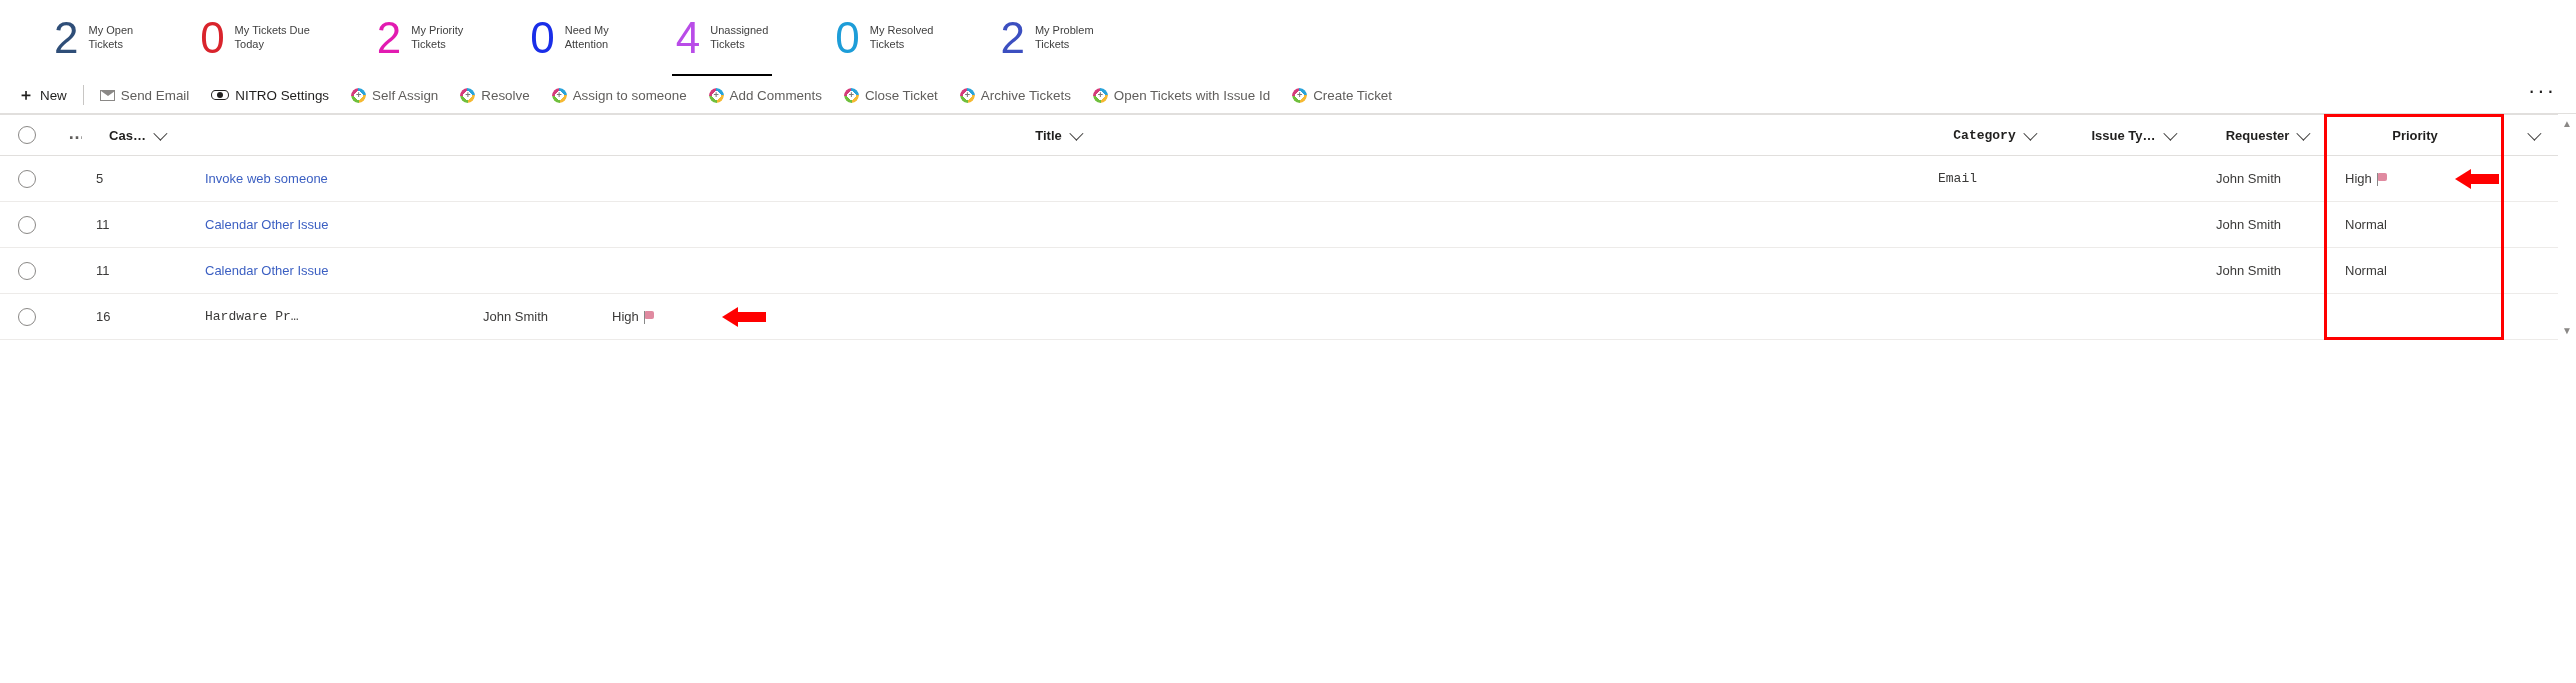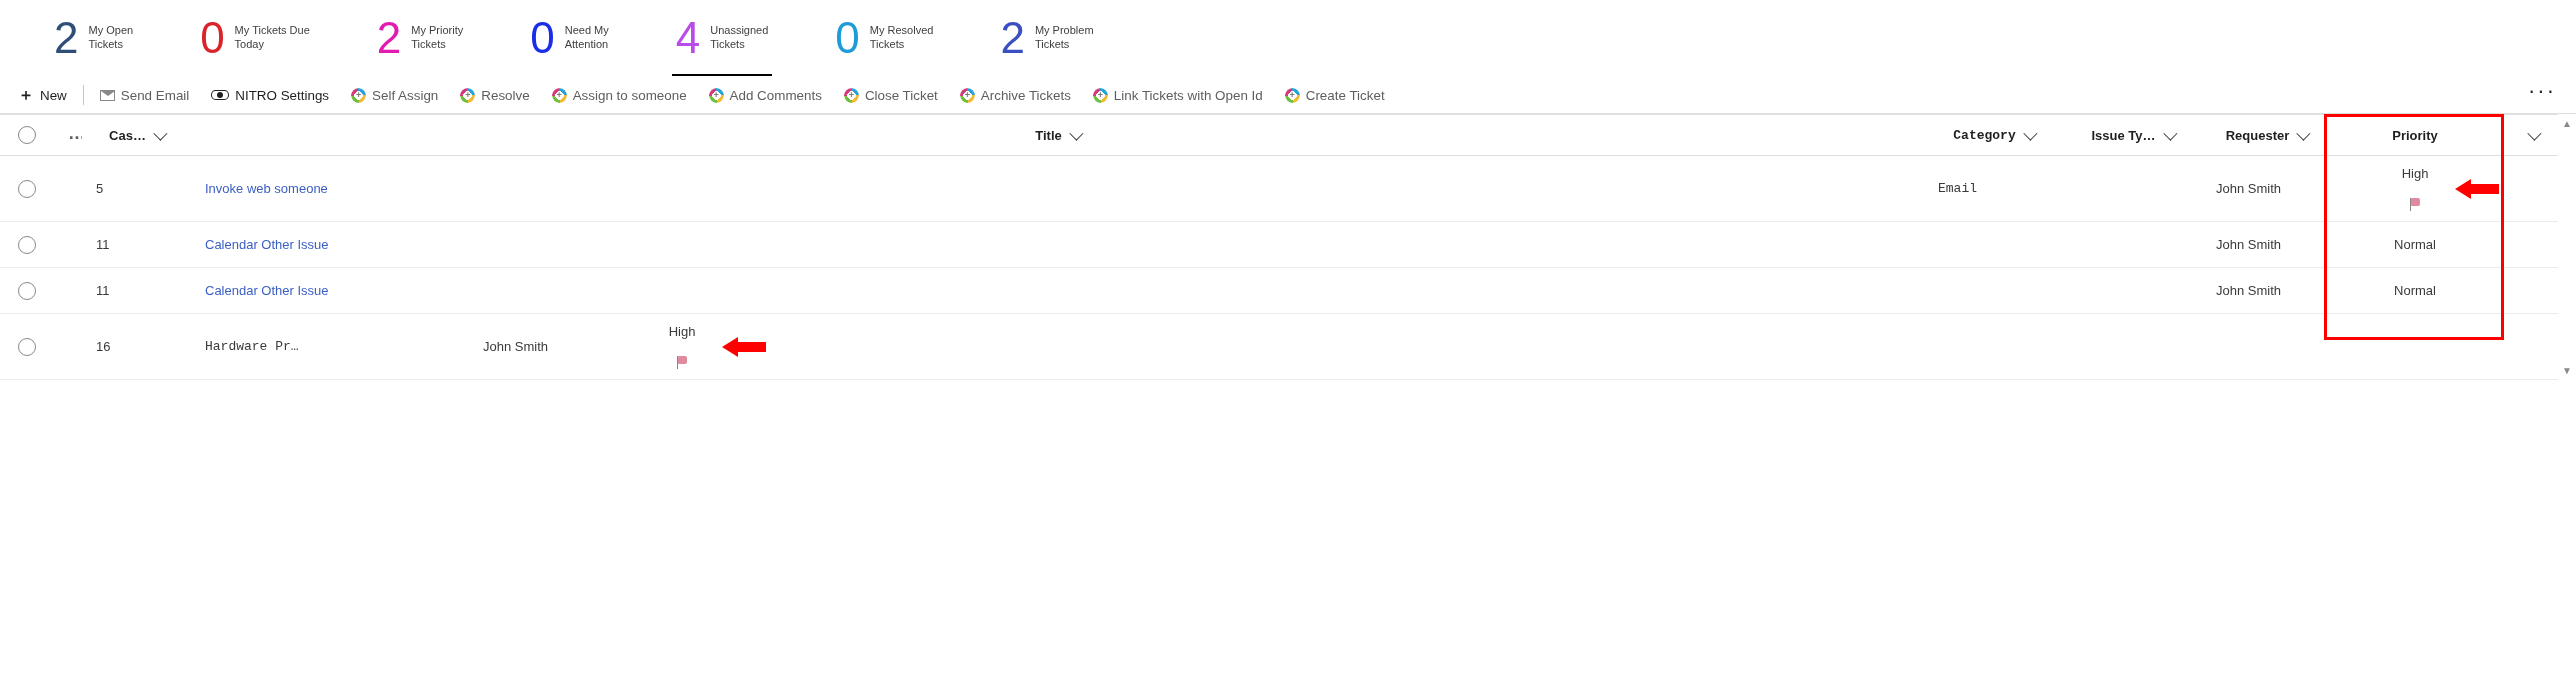--- a/index.html
+++ b/index.html
@@ -191,21 +191,21 @@
   }
   .red-arrow .head{
     width:0;height:0;
     border-top:10px solid transparent;
     border-bottom:10px solid transparent;
     border-right:16px solid #ff0000;
   }
   .red-arrow .shaft{
     width:34px;height:10px;background:#ff0000;
   }
-  .prio-inner { display:flex; align-items:center; gap:16px; position:relative;flex-direction:column; }
+  .prio-inner { display:flex; align-items:center; gap:2px; position:relative; }
 </style>
 </head>
 <body>
 
 <div class="page" id="page">
 
   <div class="stats-bar" id="stats-bar">
       <div class="stat">
         <div class="num" style="color:#2f4e78">2</div>
         <div class="lbl">
@@ -290,21 +290,21 @@
     <div class="action-btn">
       <span class="ring-plus"></span>
       <span>Close Ticket</span>
     </div>
     <div class="action-btn">
       <span class="ring-plus"></span>
       <span>Archive Tickets</span>
     </div>
     <div class="action-btn">
       <span class="ring-plus"></span>
-      <span>Link Tickets with Open Id</span>
+      <span>Open Tickets with Issue Id</span>
     </div>
     <div class="action-btn">
       <span class="ring-plus"></span>
       <span>Create Ticket</span>
     </div>
     <div class="ellipsis-btn">···</div>
   </div>
 
   <div class="list-wrap">
     <div class="list" id="list">

